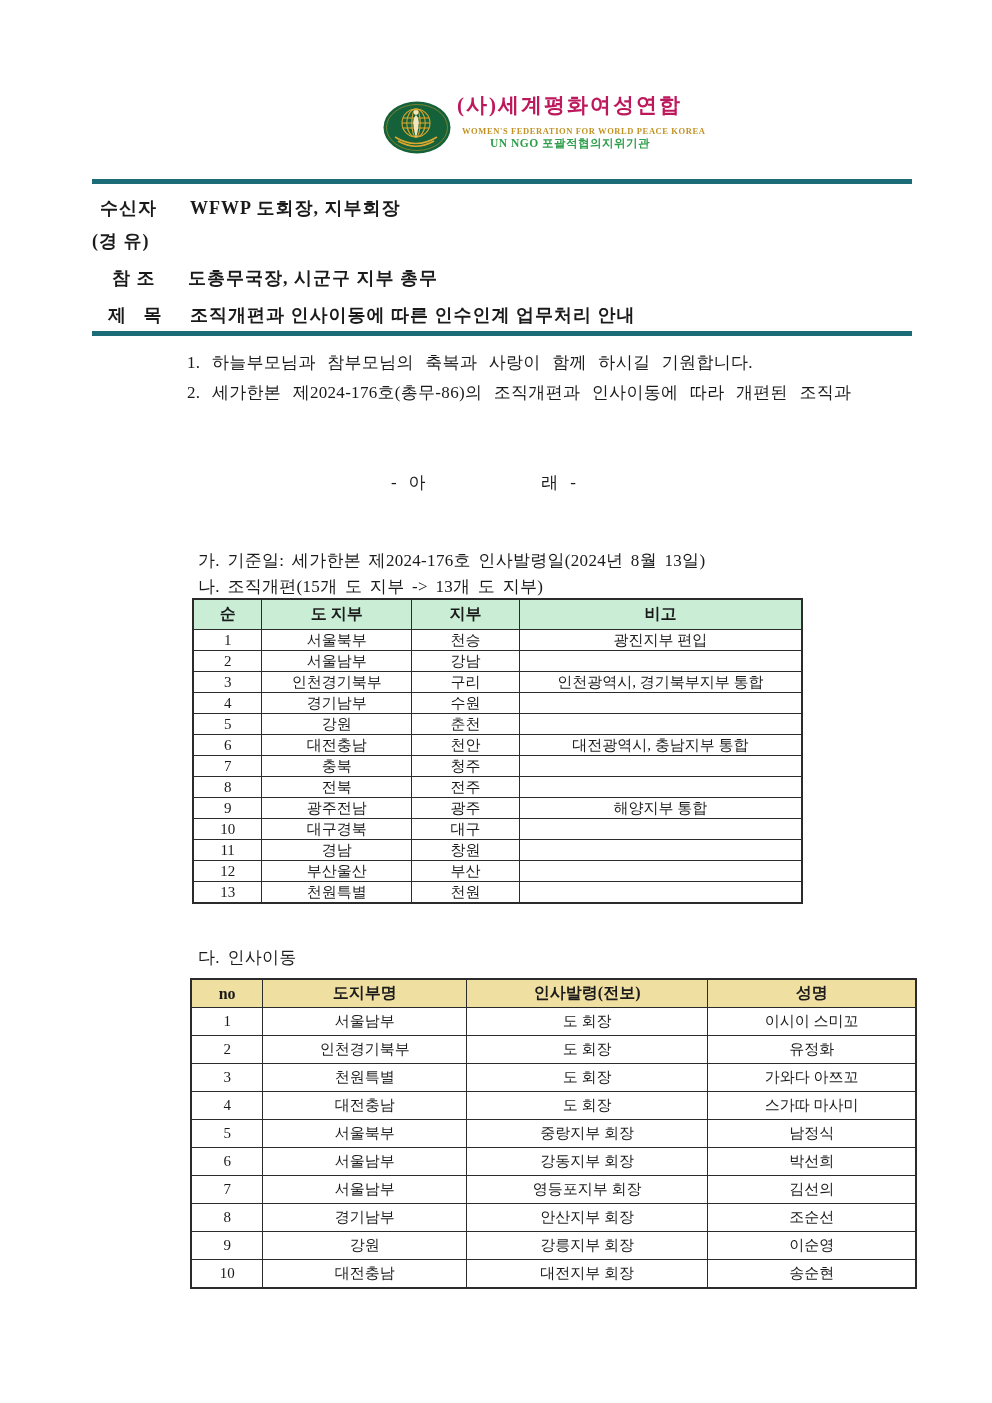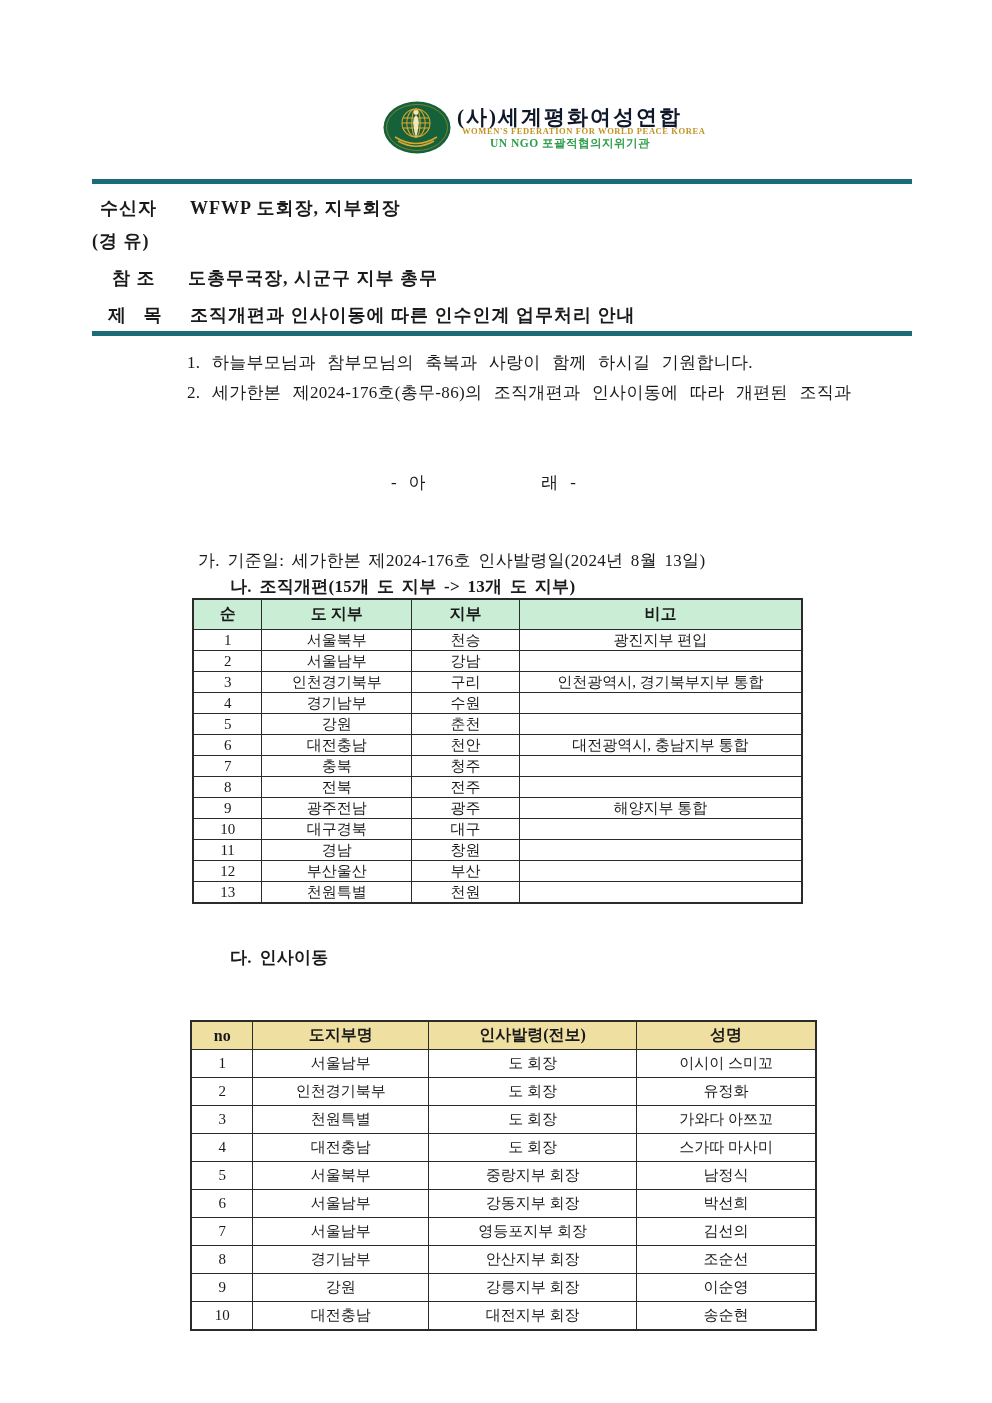--- a/index.html
+++ b/index.html
@@ -1,44 +1,44 @@
 <!DOCTYPE html>
 <html><head>
 <meta charset="utf-8">
 <style>
   html,body{margin:0;padding:0;background:#fff;}
   .page{position:relative;width:992px;height:1403px;background:#ffffff;overflow:hidden;
         font-family:"Liberation Serif","DejaVu Serif",serif;color:#1a1a1a;}
   .abs{position:absolute;white-space:pre;}
 
   
-  .logo-title{left:457px;top:103px;font-size:21px;font-weight:bold;color:#0f172a;letter-spacing:2px;}
+  .logo-title{left:457px;top:91px;font-size:21px;font-weight:bold;color:#be185d;letter-spacing:2px;}
   .logo-tagline{left:462px;top:126px;font-size:8.5px;font-weight:bold;color:#C29324;letter-spacing:0.6px;}
   .logo-unngo{left:490px;top:136px;font-size:11.5px;font-weight:bold;color:#2E9E4B;letter-spacing:0.5px;}
 
   
   .bar{position:absolute;left:92px;width:820px;height:5px;background:#1B6C76;}
   .bar1{top:179px;} .bar2{top:331px;}
 
   
   .fld{font-size:18px;font-weight:bold;letter-spacing:1px;}
   
   .para{font-size:17px;word-spacing:7px;letter-spacing:0.3px;}
   .itemline{font-size:17px;word-spacing:3px;letter-spacing:0.3px;}
-  .bold{font-weight:bold;margin-left:32px;}
+  .bold{font-weight:normal;}
 
   
   table{border-collapse:collapse;table-layout:fixed;}
   td,th{border:1px solid #2b2b2b;text-align:center;vertical-align:middle;
         overflow:hidden;padding:0 2px;font-family:inherit;}
   .tbl{position:absolute;background:#fff;border:2px solid #2b2b2b;}
   .tbl1{left:192px;top:598px;width:611px;}
   .tbl1 th{height:29px;font-size:16px;background:#CAEDD6;}
   .tbl1 td{height:20px;font-size:15px;}
-  .tbl2{left:190px;top:1020px;width:627px;}
+  .tbl2{left:190px;top:978px;width:727px;}
   .tbl2 th{height:27px;font-size:16px;background:#EFDFA1;}
   .tbl2 td{height:27px;font-size:15px;}
 </style>
 </head>
 <body>
 
 <div class="page">
 
   <svg class="abs" style="left:383px;top:101px;" width="68" height="53" viewBox="0 0 68 53">
     <ellipse cx="34" cy="26.5" rx="33.5" ry="26" fill="#15613A"></ellipse>

